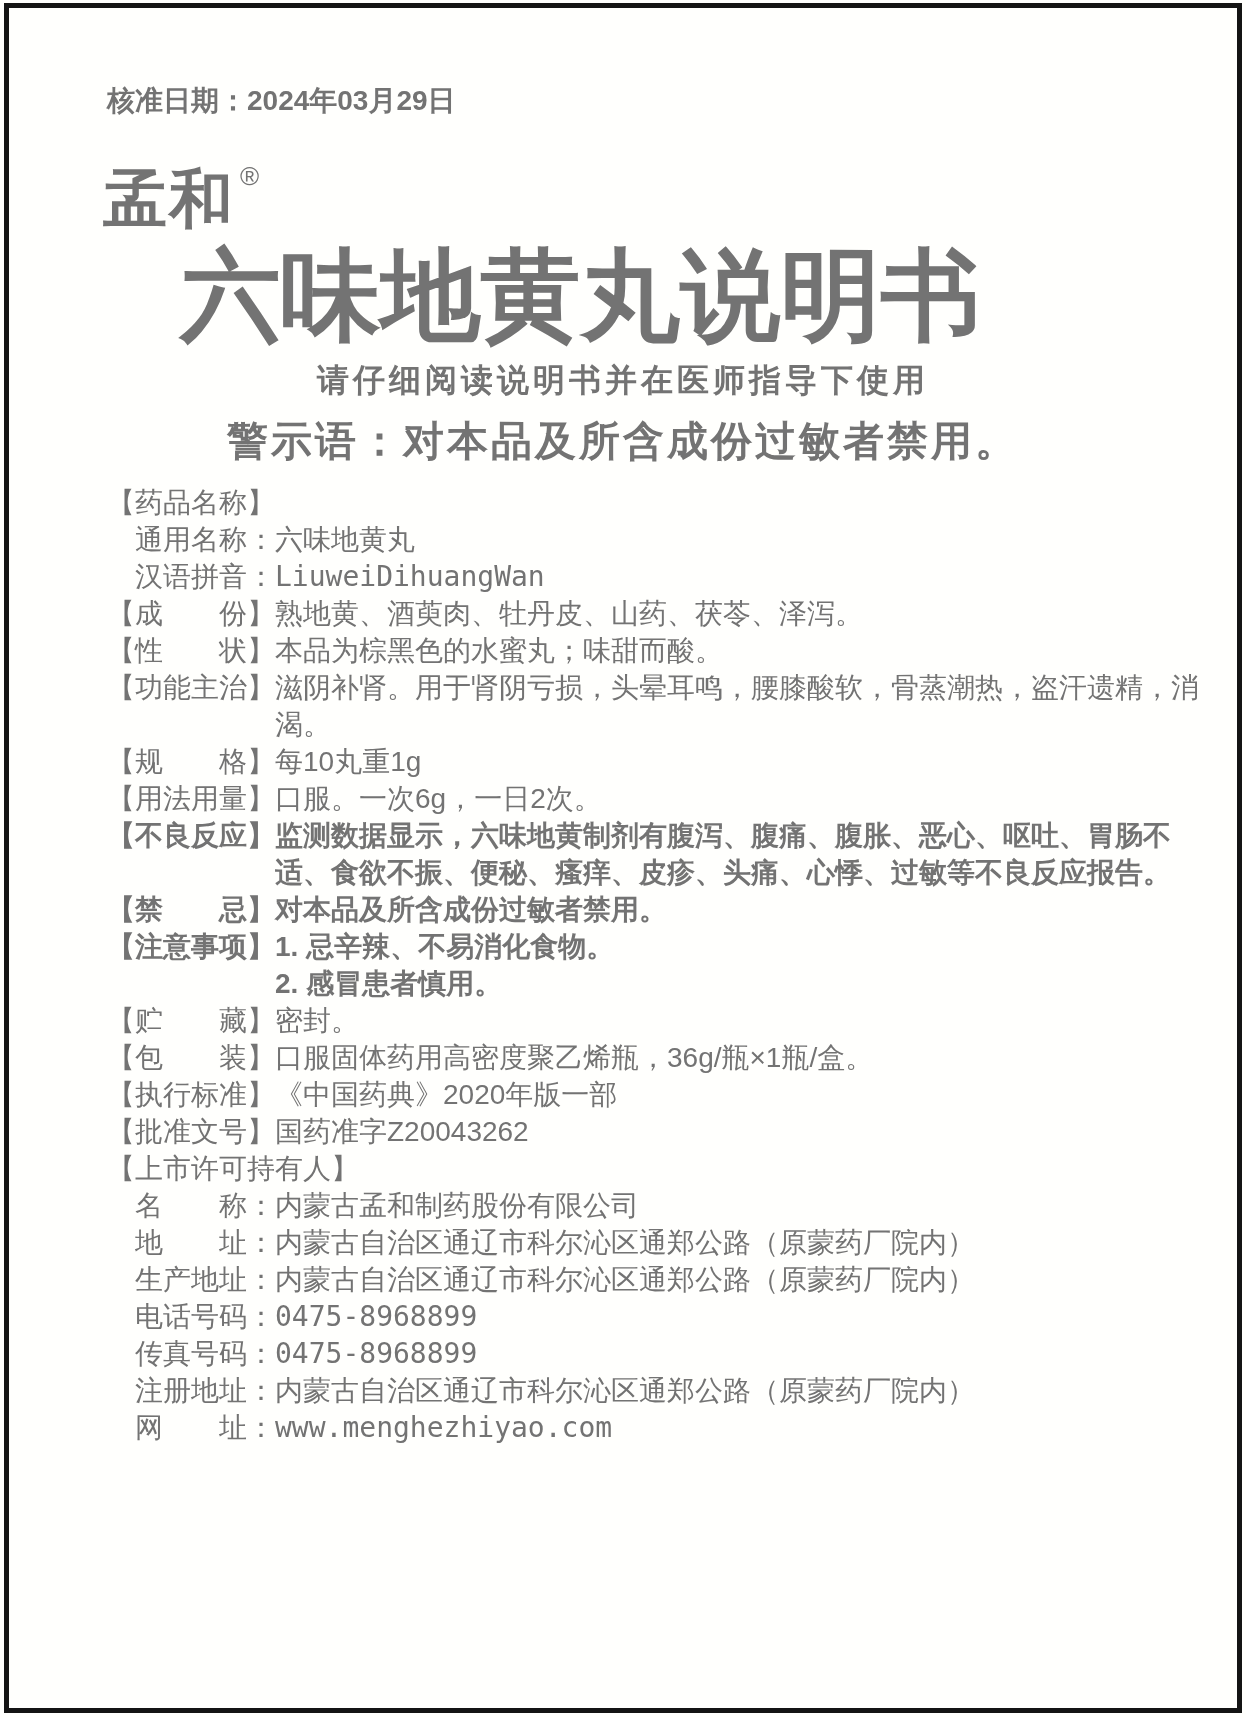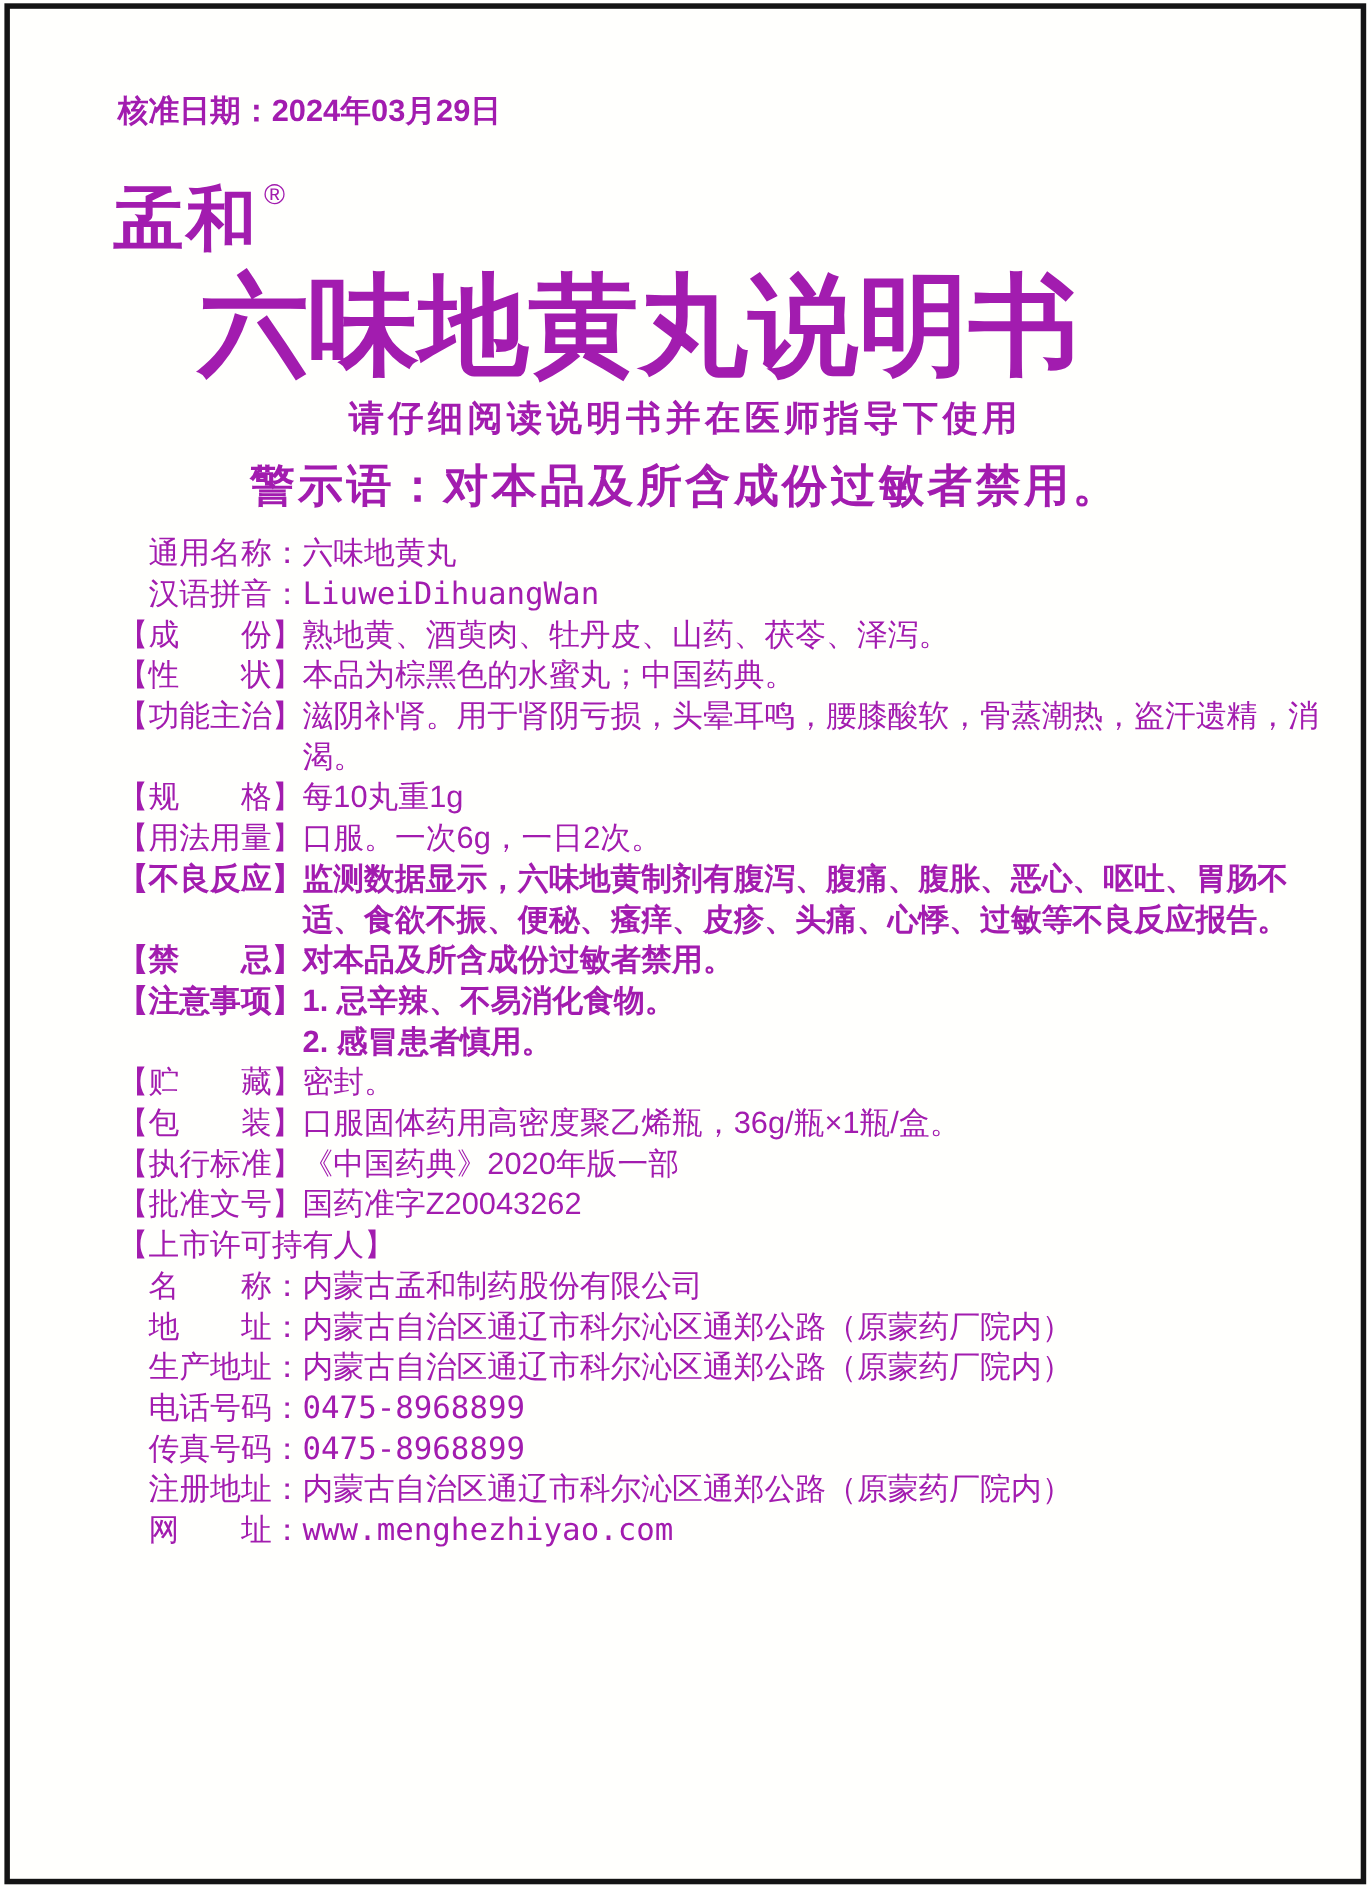--- a/index.html
+++ b/index.html
@@ -1,20 +1,20 @@
 <!DOCTYPE html>
 <html><head>
 <meta charset="utf-8">
 <style>
   html,body { margin:0; padding:0; background:#ffffff; }
   .page {
     position:relative;
     width:1246px; height:1718px;
     background:#fffffd;
-    color:#a21caf;
+    color:#737373;
     font-family:"Liberation Sans", sans-serif;
     overflow:hidden;
   }
   .border-frame {
     position:absolute; left:4px; top:3px; right:4px; bottom:5px;
     border:5px solid #141414;
     pointer-events:none;
   }
   .approval {
     margin:82px 45px 0 107px;
@@ -67,24 +67,25 @@
 
   <div class="approval">核准日期：2024年03月29日</div>
 
   <div class="brand"><span>孟和</span><span class="rmark">®</span></div>
 
   <div class="title">六味地黄丸说明书</div>
   <div class="subtitle">请仔细阅读说明书并在医师指导下使用</div>
   <div class="warning">警示语：对本品及所含成份过敏者禁用。</div>
 
   <div class="rows">
+    <div class="row"><span>【药品名称】</span><span></span></div>
     <div class="row sub"><span>通用名称：</span><span>六味地黄丸</span></div>
     <div class="row sub"><span>汉语拼音：</span><span class="mono">LiuweiDihuangWan</span></div>
     <div class="row"><span>【成　　份】</span><span>熟地黄、酒萸肉、牡丹皮、山药、茯苓、泽泻。</span></div>
-    <div class="row"><span>【性　　状】</span><span>本品为棕黑色的水蜜丸；中国药典。</span></div>
+    <div class="row"><span>【性　　状】</span><span>本品为棕黑色的水蜜丸；味甜而酸。</span></div>
     <div class="row"><span>【功能主治】</span><span>滋阴补肾。用于肾阴亏损，头晕耳鸣，腰膝酸软，骨蒸潮热，盗汗遗精，消渴。</span></div>
     <div class="row"><span>【规　　格】</span><span>每10丸重1g</span></div>
     <div class="row"><span>【用法用量】</span><span>口服。一次6g，一日2次。</span></div>
     <div class="row bold"><span>【不良反应】</span><span>监测数据显示，六味地黄制剂有腹泻、腹痛、腹胀、恶心、呕吐、胃肠不适、食欲不振、便秘、瘙痒、皮疹、头痛、心悸、过敏等不良反应报告。</span></div>
     <div class="row bold"><span>【禁　　忌】</span><span>对本品及所含成份过敏者禁用。</span></div>
     <div class="row bold"><span>【注意事项】</span><span>1. 忌辛辣、不易消化食物。</span></div>
     <div class="row cont bold"><span>2. 感冒患者慎用。</span></div>
     <div class="row"><span>【贮　　藏】</span><span>密封。</span></div>
     <div class="row"><span>【包　　装】</span><span>口服固体药用高密度聚乙烯瓶，36g/瓶×1瓶/盒。</span></div>
     <div class="row"><span>【执行标准】</span><span>《中国药典》2020年版一部</span></div>

